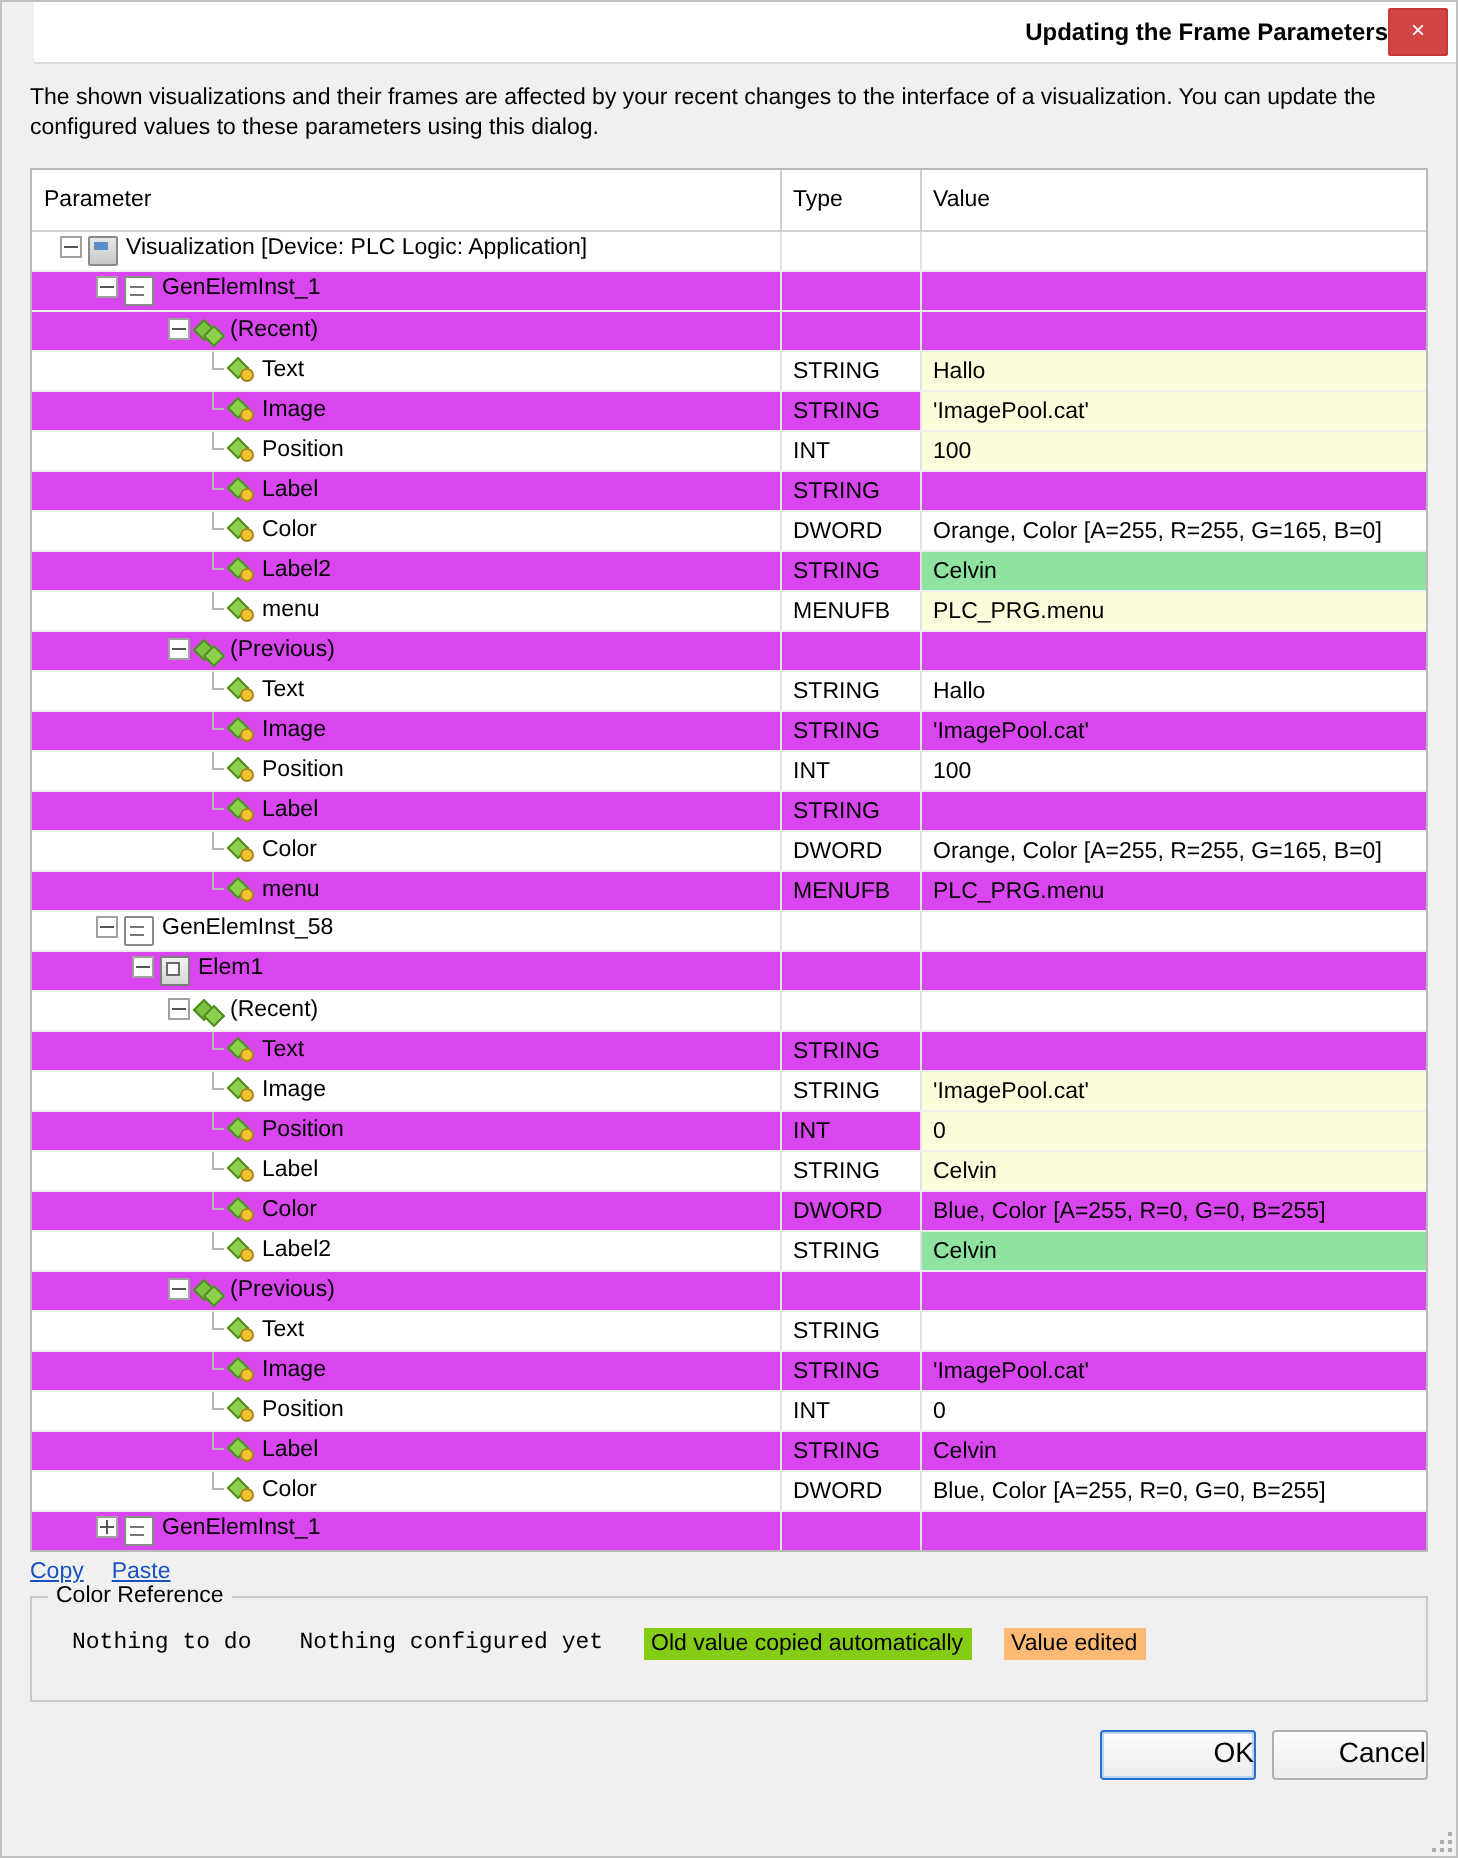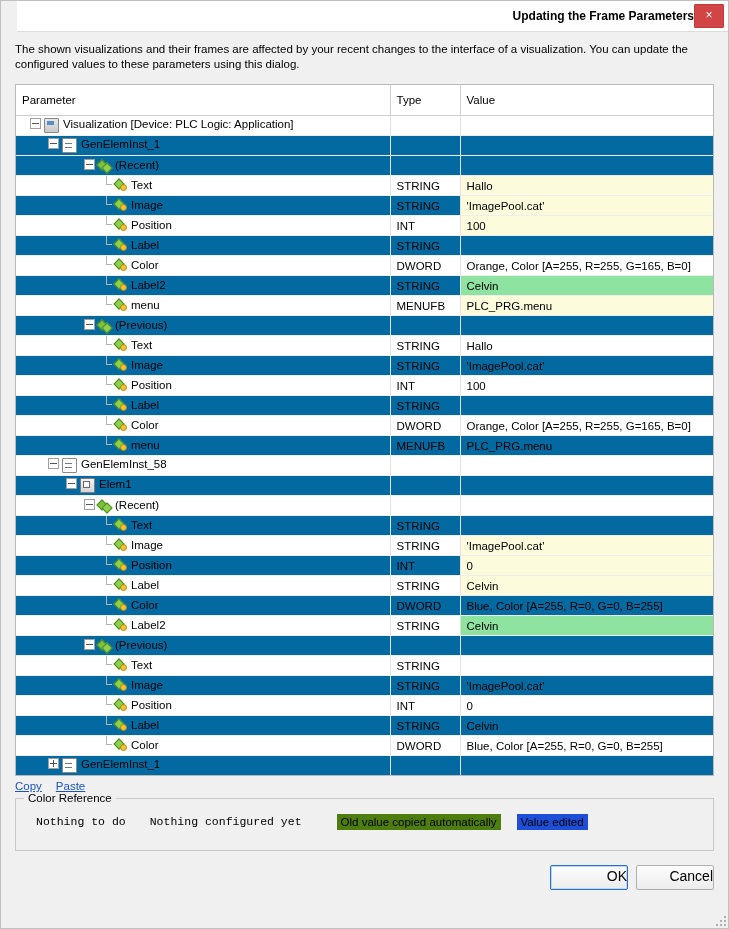--- a/index.html
+++ b/index.html
@@ -245,21 +245,21 @@
   .icon-prop::after {
     content: "";
     position: absolute;
     left: 6px; top: 5px;
     width: 5px; height: 5px;
     background: #f4c430;
     border: 1px solid #a8871c;
     border-radius: 50%;
   }
 
-  .row-alt td { background: #0369a1; }
+  .row-alt td { background: #d946ef; }
   .val-yellow { background: #fcfbdc !important; }
   .val-green  { background: #8fe3a0 !important; }
 
   
   .links {
     margin: 4px 14px 0 14px;
     display: flex;
     gap: 14px;
     flex: 0 0 auto;
   }
@@ -287,22 +287,22 @@
   }
   .legend-row {
     display: flex;
     align-items: center;
     gap: 16px;
     font-size: 11.5px;
     padding-left: 6px;
   }
   .legend-item { padding: 2px 4px; }
   .lg-none  { background: transparent; font-family: Liberation Mono, monospace; }
-  .lg-old   { background: #4d7c0f; margin-left: 15px; }
-  .lg-edit  { background: #1d4ed8; }
+  .lg-old   { background: #84cc16; }
+  .lg-edit  { background: #fdba74; }
 
   
   .footer {
     margin: 14px 14px 0 0;
     display: flex;
     justify-content: flex-end;
     gap: 8px;
     flex: 0 0 auto;
   }
   .btn {

